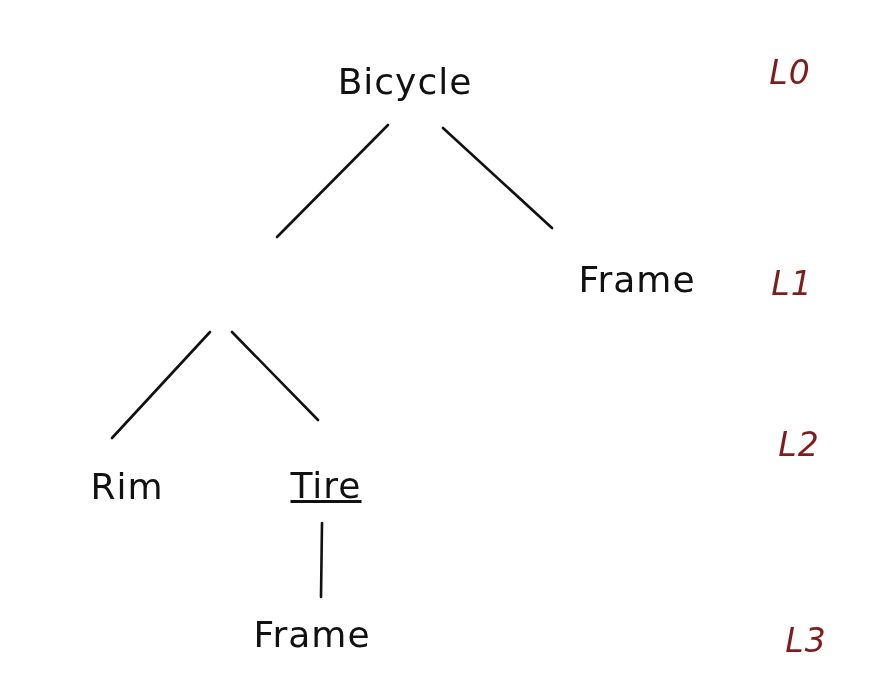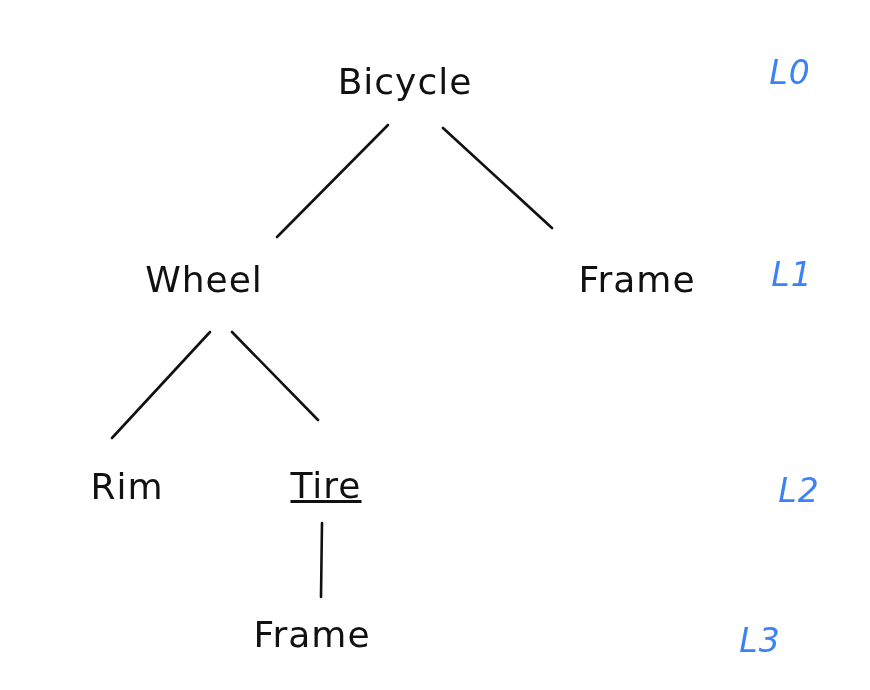--- a/index.html
+++ b/index.html
@@ -35,21 +35,21 @@
     color: #111111;
     font-size: 36px;
     font-weight: 500;
     letter-spacing: 1px;
     white-space: nowrap;
     line-height: 1;
   }
   .level-label {
     position: absolute;
     transform: translate(-50%, -50%);
-    color: #3b82f6;
+    color: #7f1d1d;
     font-size: 33px;
     font-weight: 500;
     font-style: italic;
     letter-spacing: 1px;
     white-space: nowrap;
     line-height: 1;
   }
 </style>
 </head>
 <body>
@@ -59,31 +59,30 @@
   <svg class="edges" viewBox="0 0 870 690" xmlns="http://www.w3.org/2000/svg">
     <line x1="388" y1="125" x2="277" y2="237" stroke="#111111" stroke-width="2.6" stroke-linecap="round"></line>
     <line x1="443" y1="128" x2="552" y2="228" stroke="#111111" stroke-width="2.6" stroke-linecap="round"></line>
     <line x1="210" y1="332" x2="112" y2="438" stroke="#111111" stroke-width="2.6" stroke-linecap="round"></line>
     <line x1="232" y1="332" x2="318" y2="420" stroke="#111111" stroke-width="2.6" stroke-linecap="round"></line>
     <line x1="322" y1="523" x2="321" y2="597" stroke="#111111" stroke-width="2.6" stroke-linecap="round"></line>
   </svg>
 
   <div class="node-label" style="left:405px; top:82px;">Bicycle</div>
 
-  <div class="node-label" style="left:204px; top:280px;">Wheel</div>
 
   <div class="node-label" style="left:127px; top:487px;">Rim</div>
 
   <div class="node-label" style="left:637px; top:280px;">Frame</div>
 
   <div class="node-label" style="left:326px; top:486px;text-decoration:underline;">Tire</div>
 
   <div class="node-label" style="left:312px; top:635px;">Frame</div>
 
   <div class="level-label" style="left:790px; top:72px;">L0</div>
 
-  <div class="level-label" style="left:792px; top:274px;text-align:right;">L1</div>
+  <div class="level-label" style="left:792px; top:283px;text-align:right;">L1</div>
 
-  <div class="level-label" style="left:799px; top:490px;">L2</div>
+  <div class="level-label" style="left:799px; top:444px;">L2</div>
 
-  <div class="level-label" style="left:760px; top:640px;">L3</div>
+  <div class="level-label" style="left:806px; top:640px;">L3</div>
 
 </div>
 
 </body></html>

